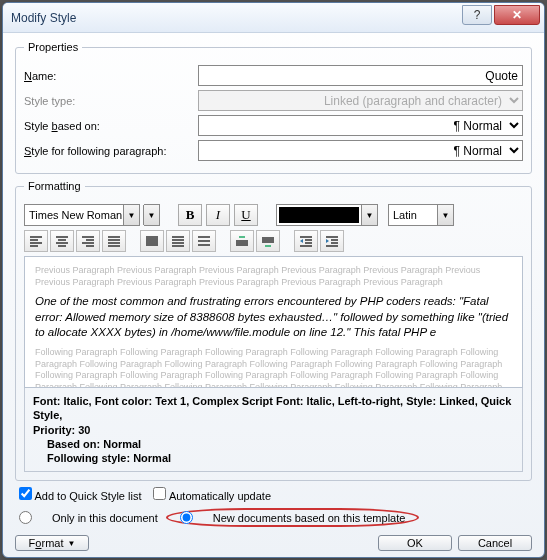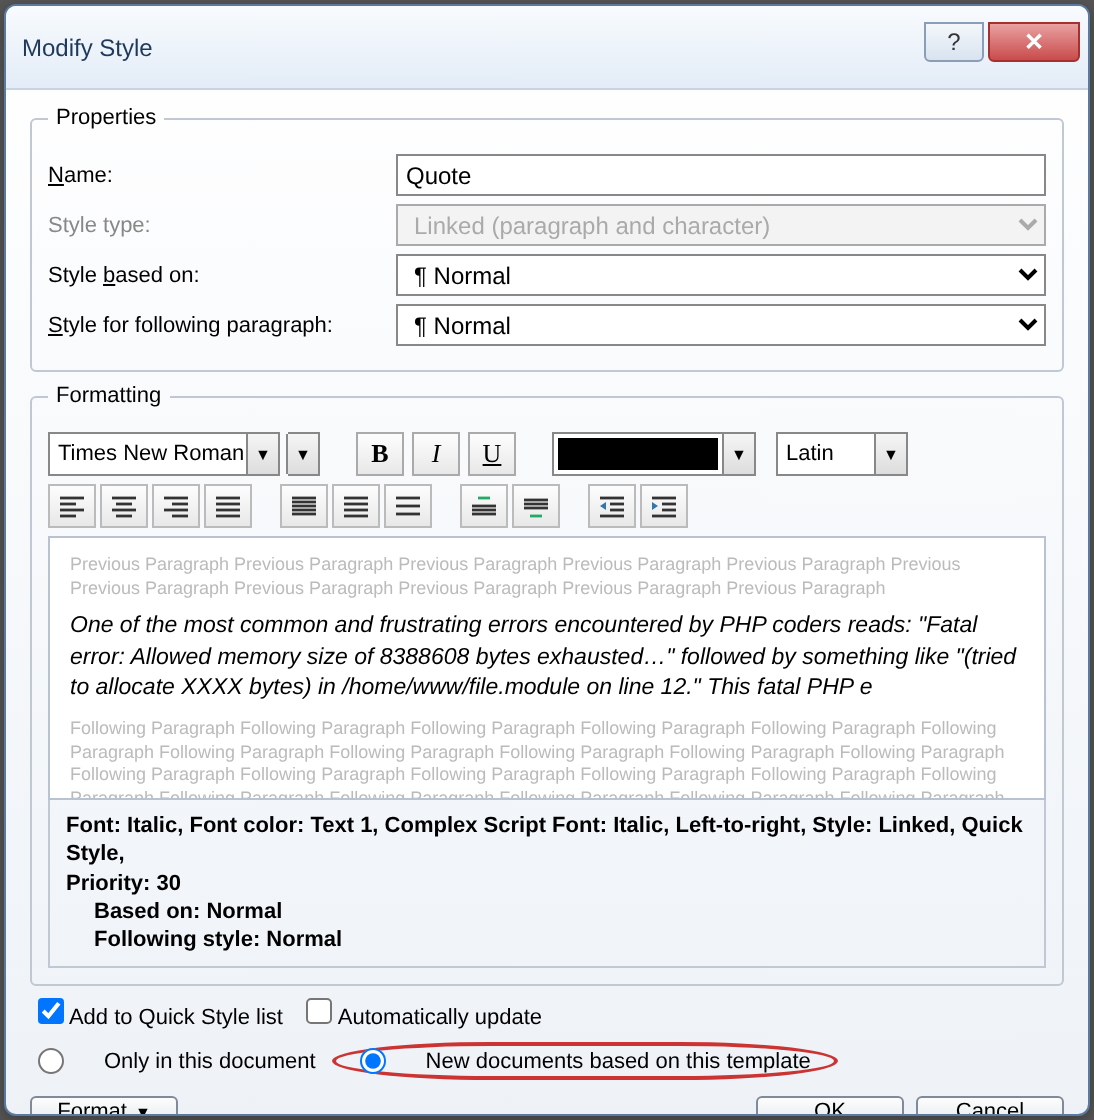--- a/index.html
+++ b/index.html
@@ -1,29 +1,29 @@
 <!DOCTYPE html>
 <html><head>
 <meta charset="utf-8">
 <style>
 * { box-sizing: border-box; margin: 0; padding: 0; }
 body { background: #555; font-family: "Segoe UI", Tahoma, sans-serif; font-size: 11px; width: 547px; height: 560px; overflow: hidden; }
 .window { width: 543px; height: 556px; margin: 2px; background: linear-gradient(#fff, #eef2f7); border: 1px solid #5a7aa0; border-radius: 6px; overflow: hidden; box-shadow: 0 2px 8px rgba(0,0,0,0.3); }
-.titlebar { background: linear-gradient(#f8fbfe, #e3ecf7); height: 42px; display: flex; align-items: center; padding: 0 0 0 8px; border-bottom: 1px solid #c8d4e3; }
+.titlebar { background: linear-gradient(#f8fbfe, #e3ecf7); height: 30px; display: flex; align-items: center; padding: 0 0 0 8px; border-bottom: 1px solid #c8d4e3; }
 .titlebar .title { flex: 1; color: #1e395b; font-size: 12px; }
 .tbtn { width: 30px; height: 20px; margin-top: -6px; border: 1px solid #8a9eb8; border-radius: 0 0 3px 3px; display: flex; align-items: center; justify-content: center; font-size: 12px; color: #333; background: linear-gradient(#f3f7fb,#d9e3ef); }
 .tbtn.close { width: 46px; background: linear-gradient(#e9a1a1,#c94b4b); color: #fff; border-color: #a53030; margin-left: 2px; margin-right: 4px; font-weight: bold; }
 .content { padding: 8px 12px; }
 fieldset { border: 1px solid #c0c8d4; border-radius: 3px; padding: 8px; margin-bottom: 6px; }
 legend { padding: 0 4px; font-size: 11px; }
 .row { display: flex; align-items: center; margin: 4px 0; gap: 6px; }
 .lbl { width: 168px; color: #000; }
 .lbl u { text-decoration: underline; }
 .lbl.disabled { color: #888; }
-input.text, select { height: 21px; border: 1px solid #888; padding: 0 4px; font-size: 12px; background: #fff; }
+input.text, select { height: 21px; border: 1px solid #888; padding: 0 4px; font-size: 12px; background: #fff; text-align: right; }
 input.text { flex: 1; }
 select.wide { flex: 1; }
 select.disabled { background: #f0f0f0; color: #888; }
 .fmtrow { display: flex; align-items: center; gap: 4px; margin: 4px 0; }
 .fontsel { width: 116px; height: 22px; border: 1px solid #888; display: flex; align-items: center; padding: 0 4px; background: #fff; position: relative; }
 .drop { position: absolute; right: 0; top: 0; width: 16px; height: 100%; border-left: 1px solid #888; display: flex; align-items: center; justify-content: center; font-size: 8px; background: linear-gradient(#f5f5f5,#ddd); }
 .sizesel { width: 16px; height: 22px; border: 1px solid #888; display: flex; align-items: flex-end; padding: 0 0; background: #fff; position: relative; }
 .btn-b { width: 24px; height: 22px; border: 1px solid #aaa; background: linear-gradient(#fdfdfd,#e8e8e8); display: flex; align-items: center; justify-content: center; font-family: "Times New Roman", serif; font-size: 13px; cursor: pointer; }
 .btn-b.bold { font-weight: bold; }
 .btn-b.italic { font-style: italic; }

